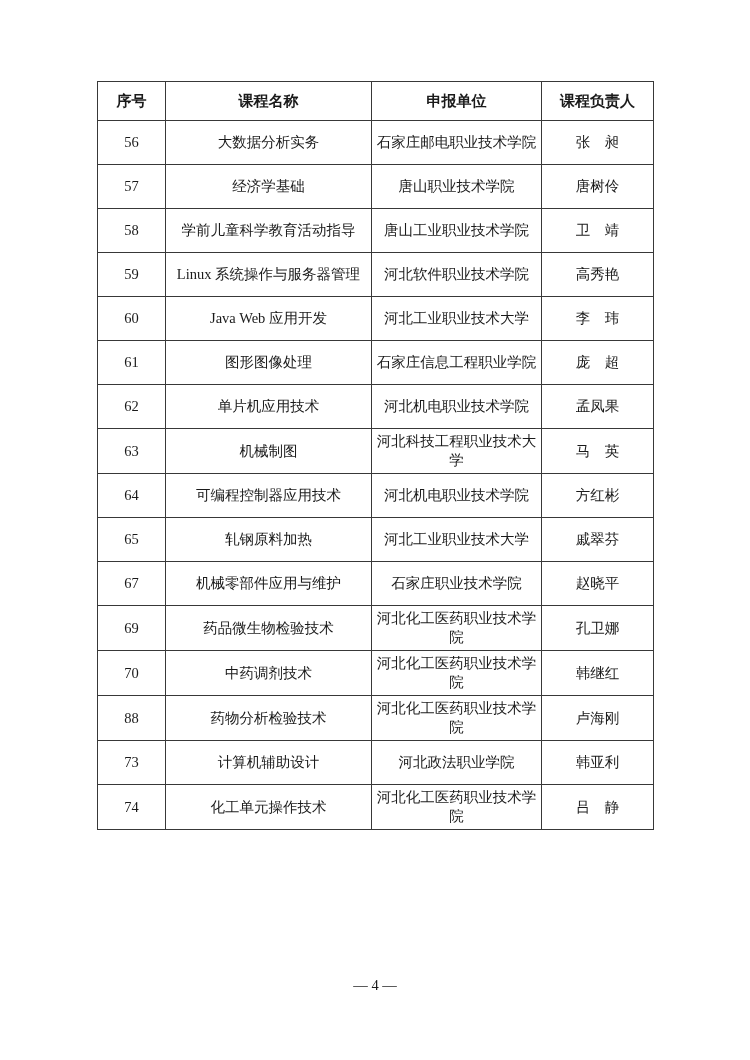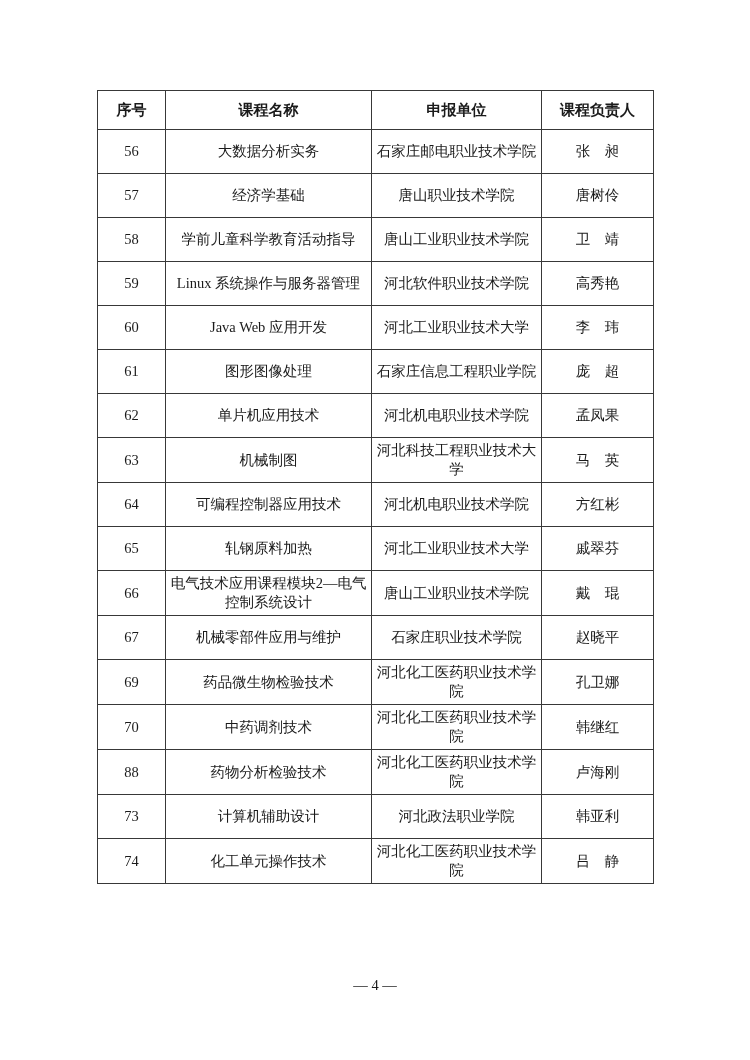--- a/index.html
+++ b/index.html
@@ -12,21 +12,21 @@
     width: 750px;
     height: 1060px;
     background: #ffffff;
     font-family: "Liberation Serif", "DejaVu Serif", serif;
     color: #1a1a1a;
     overflow: hidden;
   }
   table.doc-table {
     position: absolute;
     left: 97px;
-    top: 90px;
+    top: 81px;
     width: 556px;
     border-collapse: collapse;
     table-layout: fixed;
     font-size: 14.5px;
   }
   table.doc-table col.c-no     { width: 68px;  }
   table.doc-table col.c-course { width: 206px; }
   table.doc-table col.c-unit   { width: 170px; }
   table.doc-table col.c-leader { width: 112px; }
   table.doc-table th,
@@ -142,26 +142,20 @@
       <td>方红彬</td>
     </tr>
 
     <tr>
       <td>65</td>
       <td>轧钢原料加热</td>
       <td>河北工业职业技术大学</td>
       <td>戚翠芬</td>
     </tr>
 
-    <tr>
-      <td>66</td>
-      <td>电气技术应用课程模块2—电气控制系统设计</td>
-      <td>唐山工业职业技术学院</td>
-      <td>戴　琨</td>
-    </tr>
 
     <tr>
       <td>67</td>
       <td>机械零部件应用与维护</td>
       <td>石家庄职业技术学院</td>
       <td>赵晓平</td>
     </tr>
 
 
     <tr>

